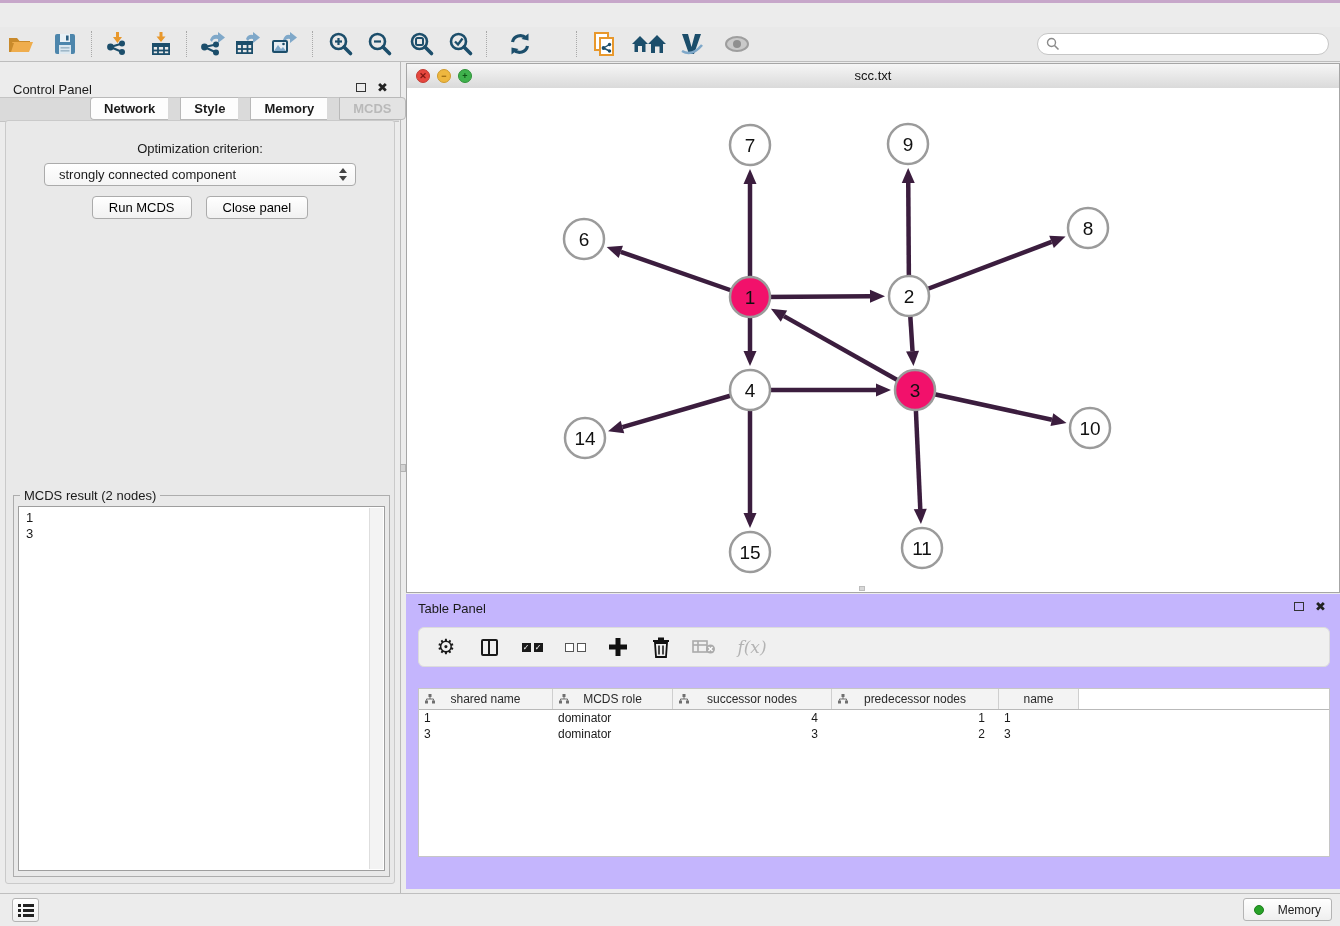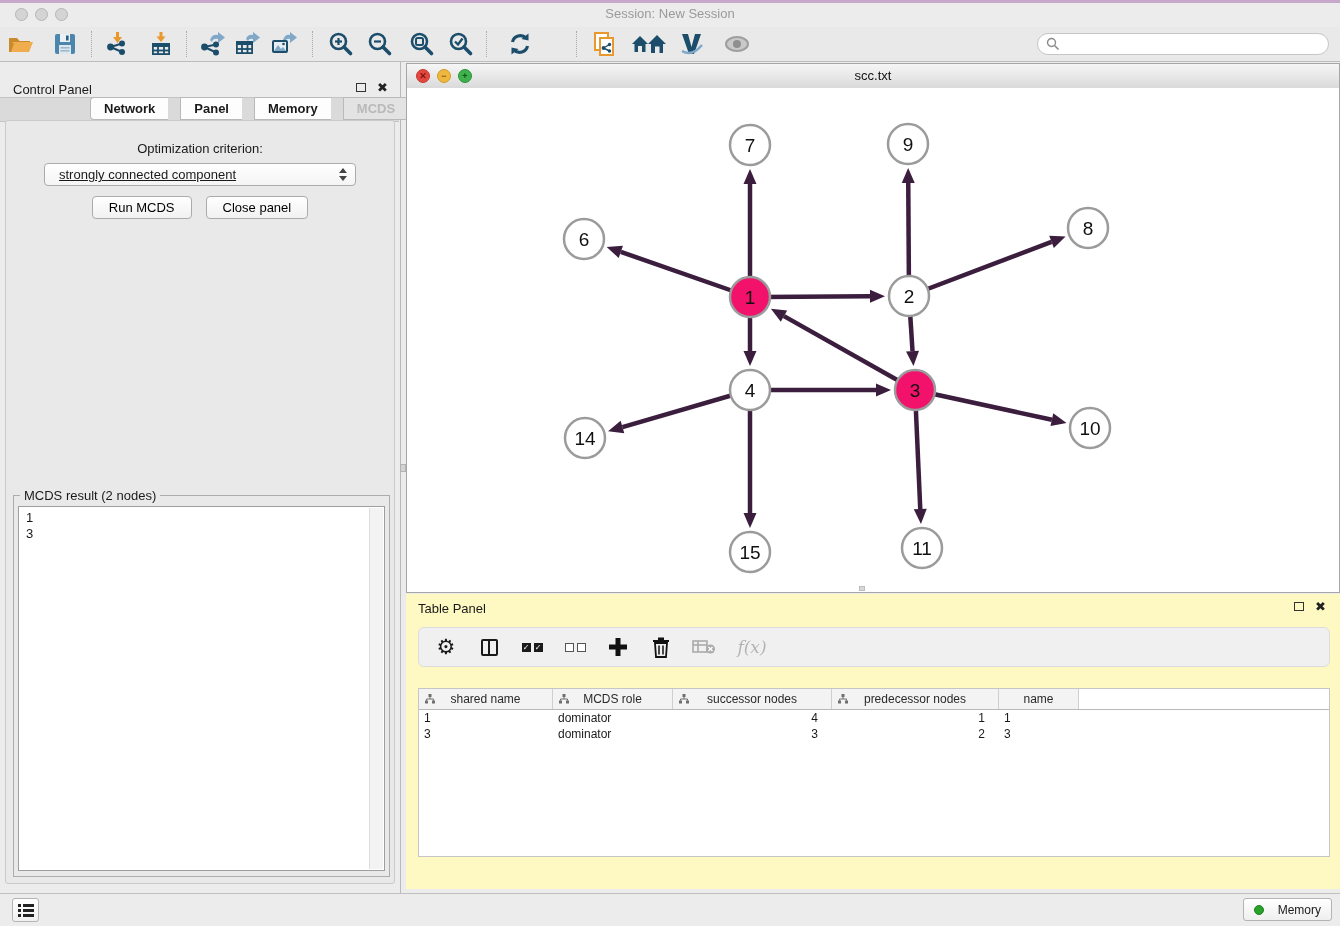--- a/index.html
+++ b/index.html
@@ -35,21 +35,21 @@
   .ptab{line-height:21px;height:21px;padding:0 13px;font-size:13px;font-weight:bold;background:#FDFDFD;
     border:1px solid #B9B9B9;border-right:none;box-sizing:content-box;margin-left:12px;}
   .ptab:first-child{border-radius:4px 0 0 4px;}
   .ptab:last-child{border-right:1px solid #B9B9B9;border-radius:0 4px 4px 0;}
   .ptab.active{background:#E3E3E3;color:#B9B9B9;}
   .cp-content{position:absolute;top:58px;left:5px;width:390px;height:764px;background:#E9E9E9;
     border:1px solid #CACACA;border-radius:3px;box-sizing:border-box;}
   .opt-label{margin-top:20px;text-align:center;font-size:13px;}
   .selectbox{position:relative;margin:7px auto 0 auto;width:312px;height:23px;
     background:linear-gradient(#FFFFFF,#F4F4F4);border:1px solid #ABABAB;border-radius:4px;
-    box-sizing:border-box;font-size:13px;line-height:21px;padding-left:14px;text-decoration:underline;}
+    box-sizing:border-box;font-size:13px;line-height:21px;padding-left:14px;}
   .spin{position:absolute;right:7px;top:3px;width:9px;height:15px;}
   .spin .up{position:absolute;top:1px;left:0;width:0;height:0;border-left:4.5px solid transparent;
     border-right:4.5px solid transparent;border-bottom:5px solid #444;}
   .spin .dn{position:absolute;bottom:1px;left:0;width:0;height:0;border-left:4.5px solid transparent;
     border-right:4.5px solid transparent;border-top:5px solid #444;}
   .btnrow{margin-top:10px;display:flex;justify-content:center;gap:14px;}
   .pbtn{height:23px;line-height:21px;padding:0 16px;font-size:13px;background:linear-gradient(#FFFFFF,#F1F1F1);
     border:1px solid #ABABAB;border-radius:4px;box-sizing:border-box;font-family:"Liberation Sans",sans-serif;}
   .groupbox{position:absolute;left:7px;top:374px;width:375px;height:380px;border:1px solid #ADADAD;}
   .groupbox .legend{position:absolute;top:-8px;left:6px;background:#E9E9E9;padding:0 4px;font-size:13px;}
@@ -68,21 +68,21 @@
     text-align:center;font-size:9px;line-height:13px;font-weight:bold;}
   .mtl.red{left:9px;background:#E5473E;border:1px solid #C23B33;color:#7e1712;}
   .mtl.yel{left:30px;background:#EEB73F;border:1px solid #CE9A2D;color:#8a5d08;}
   .mtl.grn{left:51px;background:#3FB14C;border:1px solid #2F9139;color:#0d5415;}
   .net-canvas{position:absolute;top:24px;left:0;right:0;bottom:0;background:#fff;}
   .h-split-dot{position:absolute;left:452px;bottom:1px;width:6px;height:5px;background:#D8D8D8;
     border:1px solid #BDBDBD;box-sizing:border-box;}
   .v-split-dot{position:absolute;left:400px;top:464px;width:6px;height:8px;background:#D3D3D3;
     border:1px solid #B3B3B3;box-sizing:border-box;}
   
-  .table-panel{position:absolute;left:406px;top:594px;width:934px;height:295px;background:#fef9c3;}
+  .table-panel{position:absolute;left:406px;top:594px;width:934px;height:295px;background:#c4b5fd;}
   .tp-title{position:absolute;left:12px;top:7px;font-size:13px;}
   .tp-toolbar{position:absolute;top:33px;left:12px;right:10px;height:40px;background:#F0F0F0;
     border:1px solid #DCDCDC;border-radius:6px;display:flex;align-items:center;padding-left:15px;
     gap:19px;box-sizing:border-box;}
   .tico{display:flex;align-items:center;justify-content:center;width:24px;height:24px;}
   .gear-glyph{font-family:"DejaVu Sans",sans-serif;font-size:21px;color:#1a1a1a;line-height:22px;}
   .cols-glyph{width:17px;height:17px;border:2.4px solid #1a1a1a;border-radius:2px;position:relative;box-sizing:border-box;}
   .cols-glyph::after{content:"";position:absolute;left:50%;top:0;bottom:0;width:2.4px;margin-left:-1.2px;background:#1a1a1a;}
   .chk{width:9px;height:9px;box-sizing:border-box;display:inline-block;}
   .chk.on{background:#1a1a1a;color:#fff;font-size:8px;line-height:9px;text-align:center;font-family:"DejaVu Sans",sans-serif;}
@@ -107,26 +107,20 @@
     padding:8px 10px;font-size:12px;box-sizing:border-box;}
   .memdot{width:10px;height:10px;border-radius:50%;background:#28A228;border:1px solid #1E7F1E;box-sizing:border-box;}
   svg text{font-family:"Liberation Sans",sans-serif;}
 </style>
 </head>
 <body>
 
 <div id="window">
 
   <div class="top-strip"></div>
-  <div class="titlebar">
-    <span class="tl" style="left:15px"></span>
-    <span class="tl" style="left:35px"></span>
-    <span class="tl" style="left:55px"></span>
-    <div class="title">Session: New Session</div>
-  </div>
 
   <div class="toolbar">
     <div class="tbtn" style="left:5px">
       <svg width="27" height="24" viewBox="0 0 27 24">
         <path d="M2 6 L10 6 L12.5 9 L23 9 L23 12 L2 12 Z" fill="#C98A2B"></path>
         <path d="M2 20 L5.5 10 L26 10 L22 20 Z" fill="#EFAD4D"></path>
         <path d="M2 6 L2 20 L4 20 L7 11 L2 11 Z" fill="#C98A2B"></path>
       </svg>
     </div>
     <div class="tbtn" style="left:50px">
@@ -276,21 +270,21 @@
 
   <div class="control-panel">
     <div class="cp-head">
       <span class="cp-title">Control Panel</span>
       <span class="float-ico" style="right:34px"></span>
       <span class="close-ico" style="right:12px">✖</span>
     </div>
     <div class="tabstrip-bg"></div>
     <div class="cp-tabs" id="cp-tabs">
         <div class="ptab">Network</div>
-        <div class="ptab">Panel</div>
+        <div class="ptab">Style</div>
         <div class="ptab">Memory</div>
         <div class="ptab active">MCDS</div>
       </div>
     <div class="cp-content">
       <div class="opt-label">Optimization criterion:</div>
       <div class="selectbox">
         <span>strongly connected component</span>
         <span class="spin">
           <span class="up"></span>
             <span class="dn"></span>

